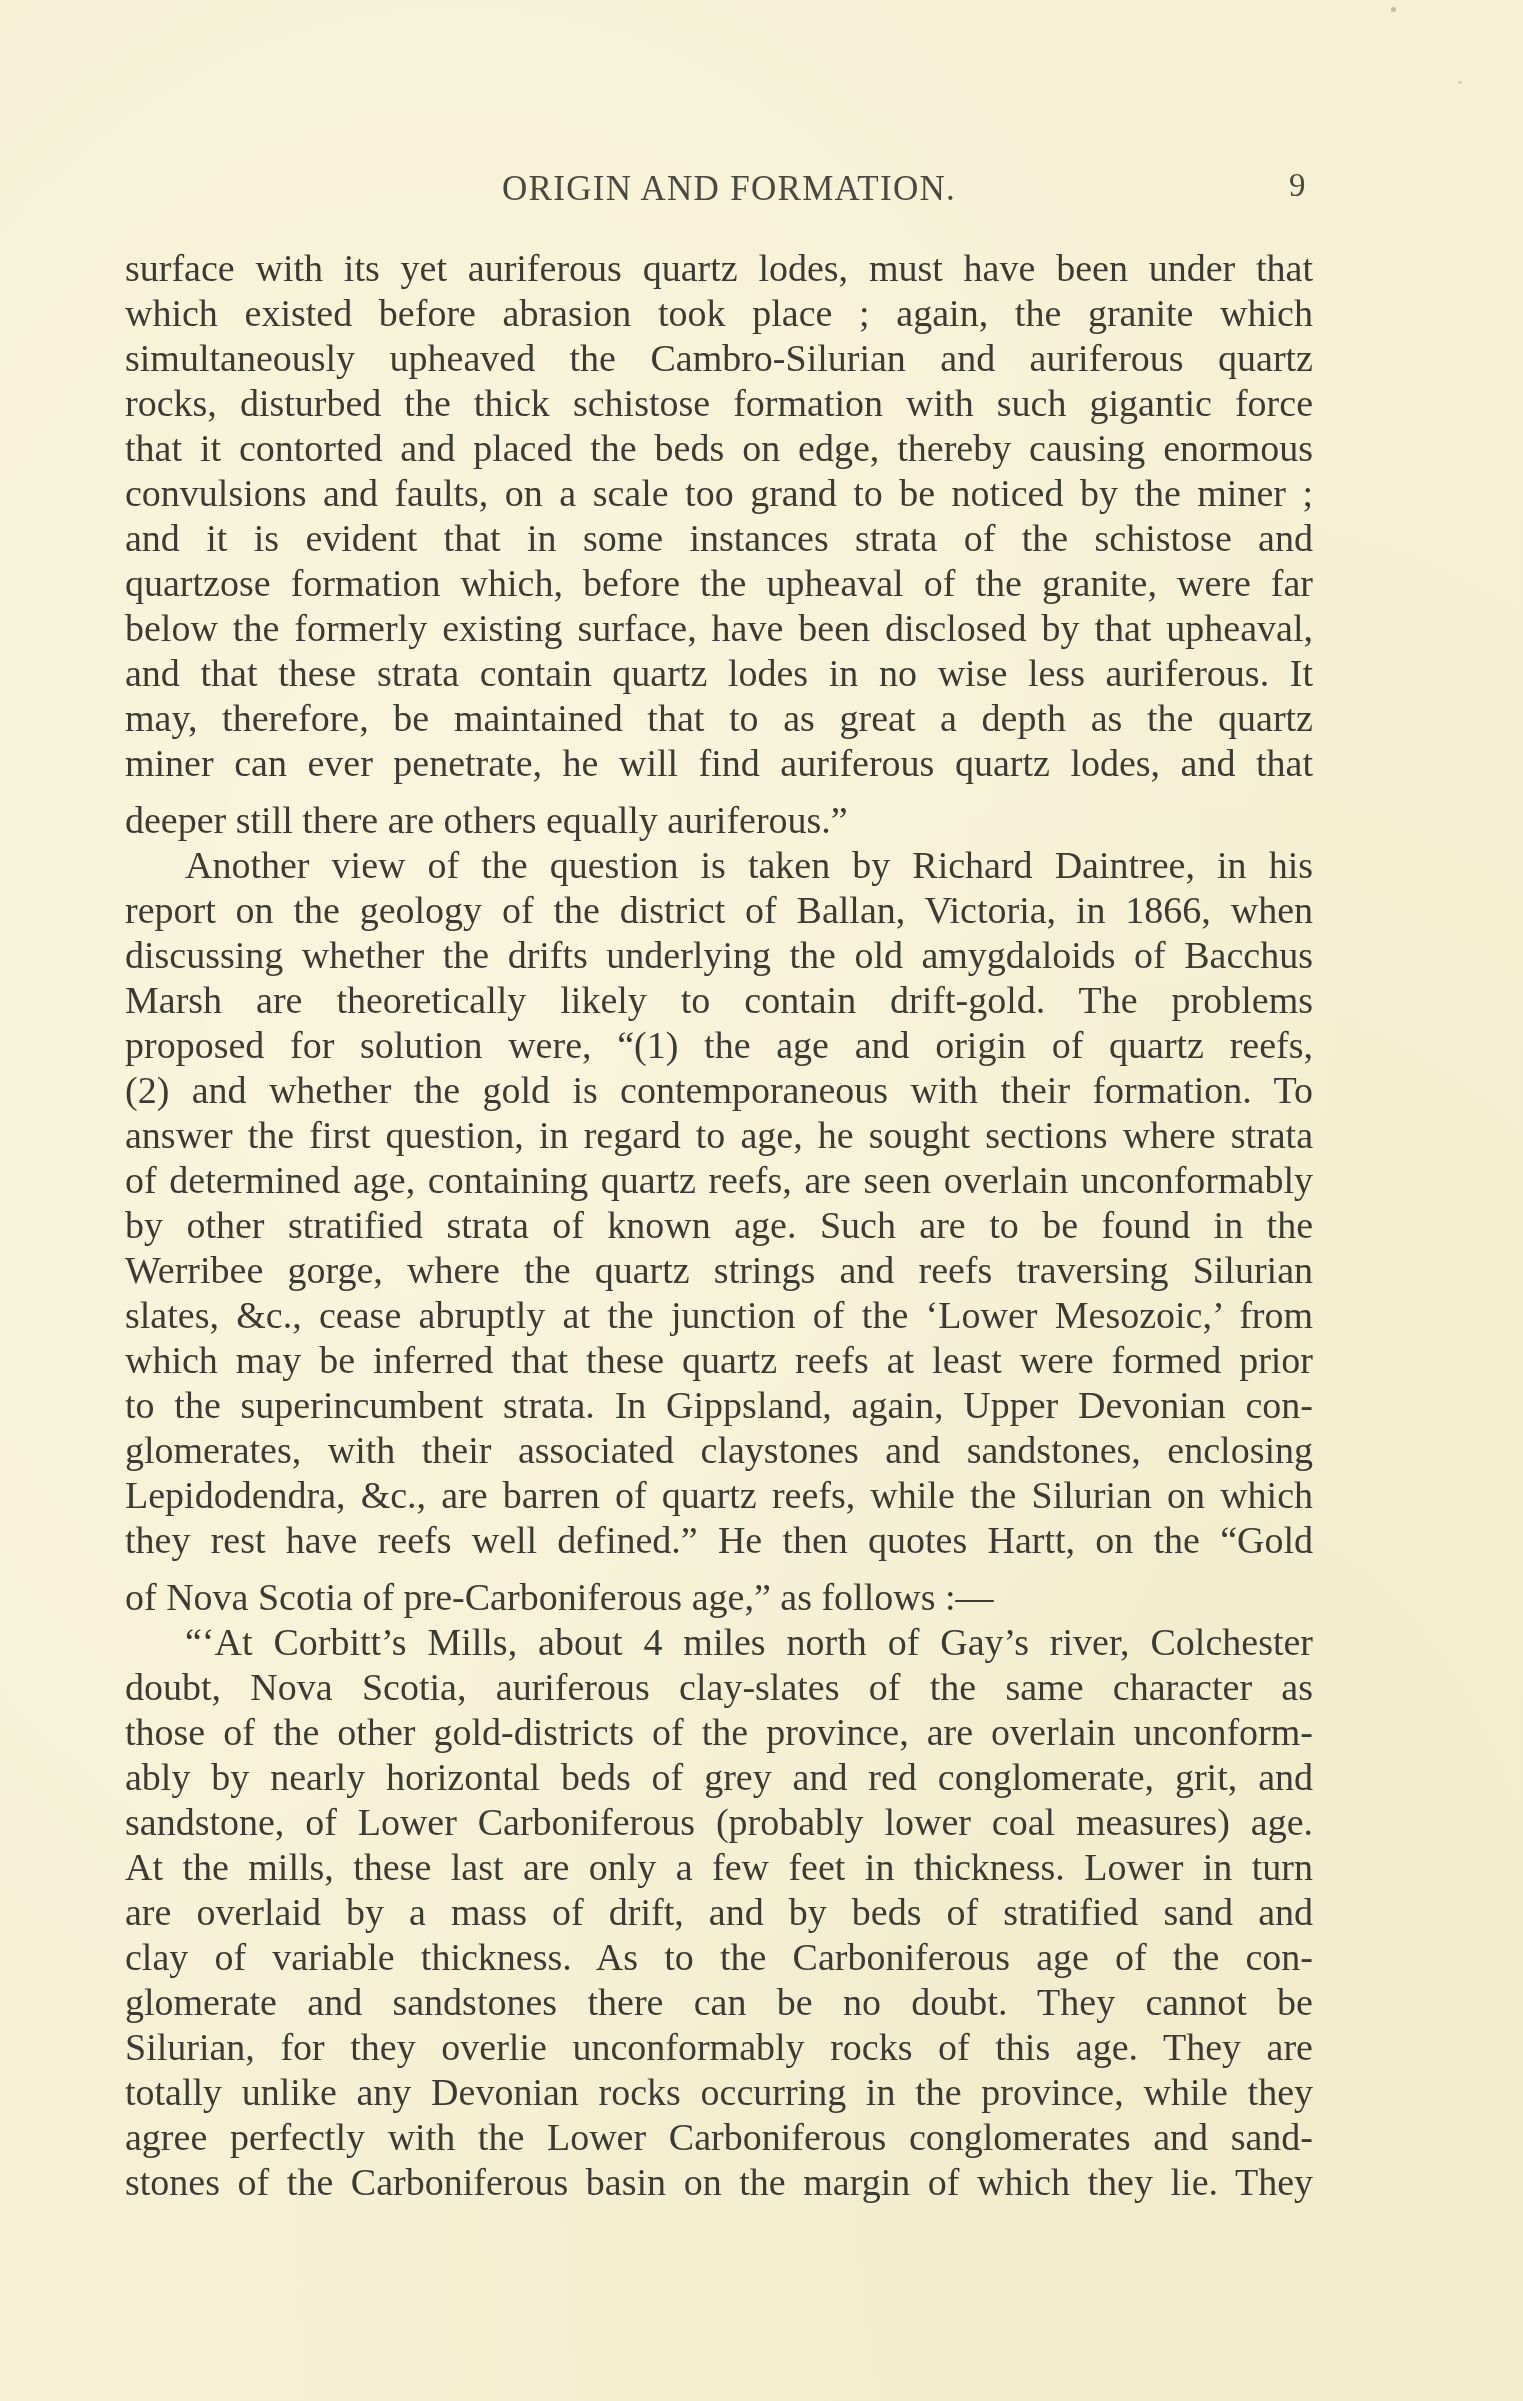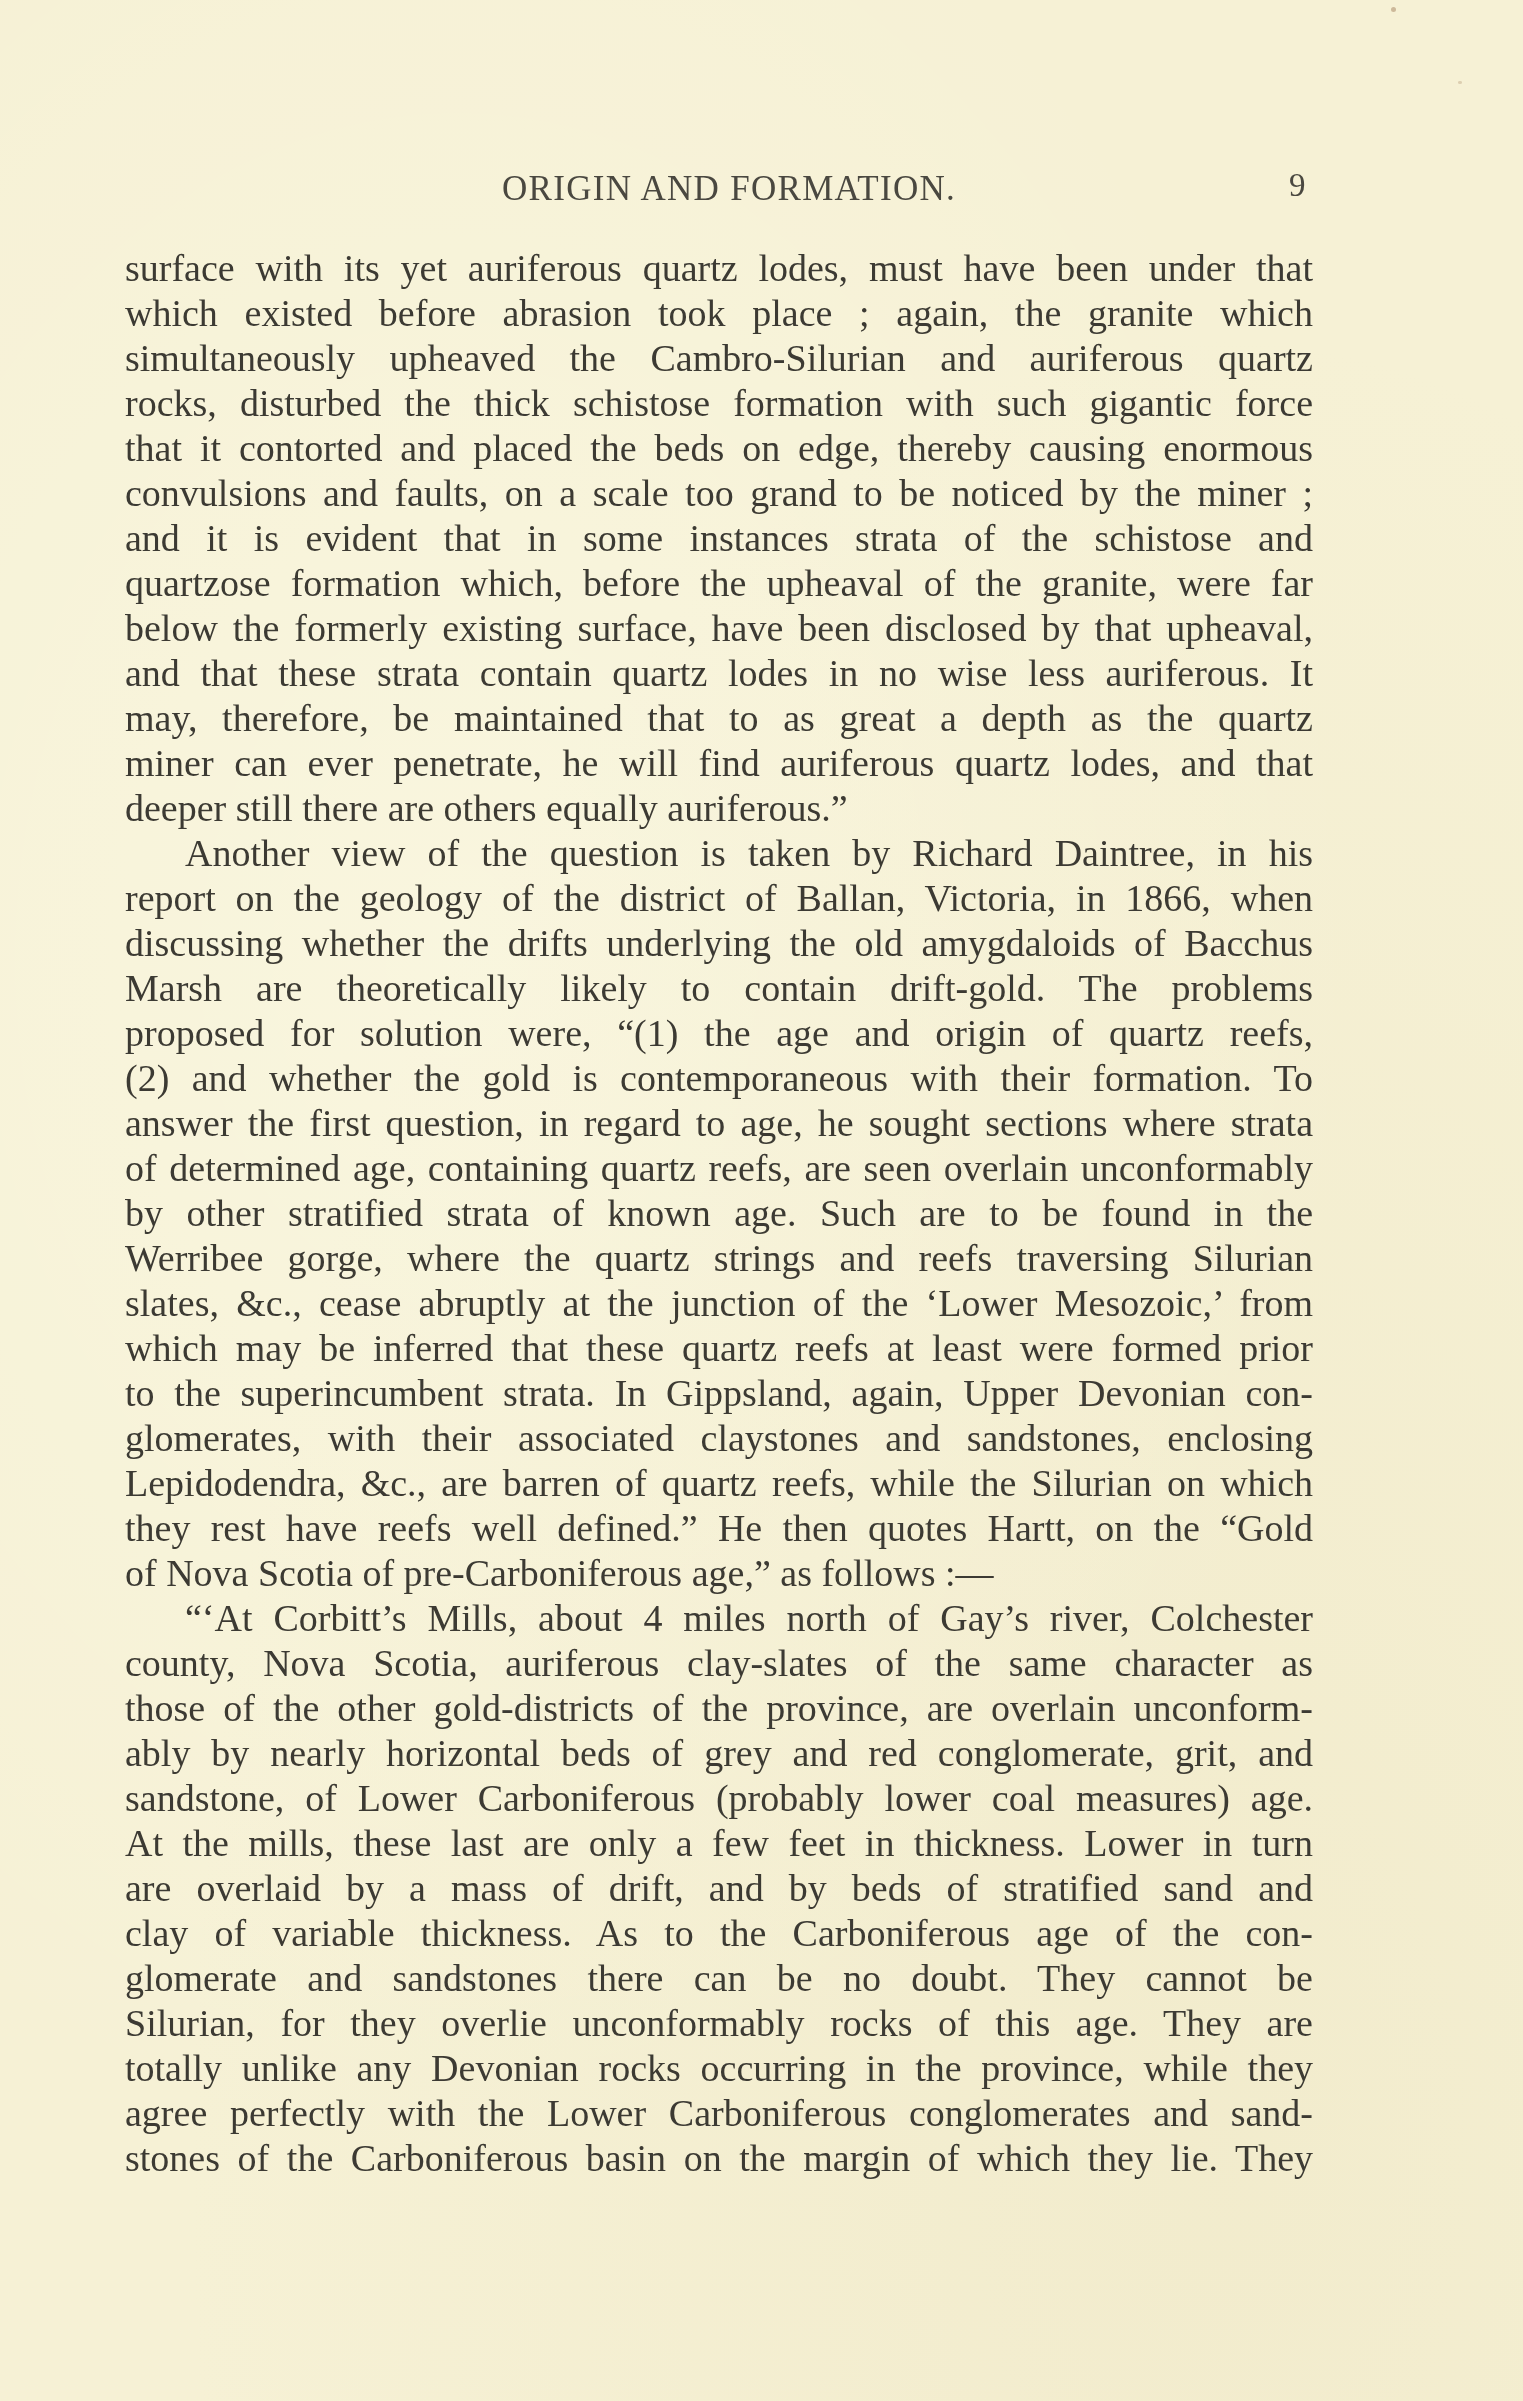--- a/index.html
+++ b/index.html
@@ -58,20 +58,21 @@
       height: 45px;
       line-height: 45px;
       font-size: 38px;
       text-align: justify;
       text-align-last: justify;
       white-space: nowrap;
       overflow: visible;
     }
     .line.last {
       text-align-last: left;
+      margin-top: 12px;
     }
     .line.indent {
       padding-left: 60px;
       text-decoration: underline;
     }
     .line span.inner {
       display: inline-block;
       width: 100%;
       text-align: justify;
       text-align-last: justify;
@@ -118,21 +119,21 @@
       <div class="line"><span class="inner"><span>by other stratified strata of known age.  Such are to be found in the</span></span></div>
       <div class="line"><span class="inner"><span>Werribee gorge, where the quartz strings and reefs traversing Silurian</span></span></div>
       <div class="line"><span class="inner"><span>slates, &amp;c., cease abruptly at the junction of the ‘Lower Mesozoic,’ from</span></span></div>
       <div class="line"><span class="inner"><span>which may be inferred that these quartz reefs at least were formed prior</span></span></div>
       <div class="line"><span class="inner"><span>to the superincumbent strata.  In Gippsland, again, Upper Devonian con-</span></span></div>
       <div class="line"><span class="inner"><span>glomerates, with their associated claystones and sandstones, enclosing</span></span></div>
       <div class="line"><span class="inner"><span class="italic">Lepidodendra</span><span>, &amp;c., are barren of quartz reefs, while the Silurian on which</span></span></div>
       <div class="line"><span class="inner"><span>they rest have reefs well defined.”  He then quotes Hartt, on the “Gold</span></span></div>
       <div class="line last"><span class="inner"><span>of Nova Scotia of pre-Carboniferous age,” as follows :—</span></span></div>
       <div class="line indent"><span class="inner"><span>“‘At Corbitt’s Mills, about 4 miles north of Gay’s river, Colchester</span></span></div>
-      <div class="line"><span class="inner"><span>county, Nova Scotia, auriferous clay-slates of the same character as</span></span></div>
+      <div class="line"><span class="inner"><span>doubt, Nova Scotia, auriferous clay-slates of the same character as</span></span></div>
       <div class="line"><span class="inner"><span>those of the other gold-districts of the province, are overlain unconform-</span></span></div>
       <div class="line"><span class="inner"><span>ably by nearly horizontal beds of grey and red conglomerate, grit, and</span></span></div>
       <div class="line"><span class="inner"><span>sandstone, of Lower Carboniferous (probably lower coal measures) age.</span></span></div>
       <div class="line"><span class="inner"><span>At the mills, these last are only a few feet in thickness.  Lower in turn</span></span></div>
       <div class="line"><span class="inner"><span>are overlaid by a mass of drift, and by beds of stratified sand and</span></span></div>
       <div class="line"><span class="inner"><span>clay of variable thickness.  As to the Carboniferous age of the con-</span></span></div>
       <div class="line"><span class="inner"><span>glomerate and sandstones there can be no doubt.  They cannot be</span></span></div>
       <div class="line"><span class="inner"><span>Silurian, for they overlie unconformably rocks of this age.  They are</span></span></div>
       <div class="line"><span class="inner"><span>totally unlike any Devonian rocks occurring in the province, while they</span></span></div>
       <div class="line"><span class="inner"><span>agree perfectly with the Lower Carboniferous conglomerates and sand-</span></span></div>

